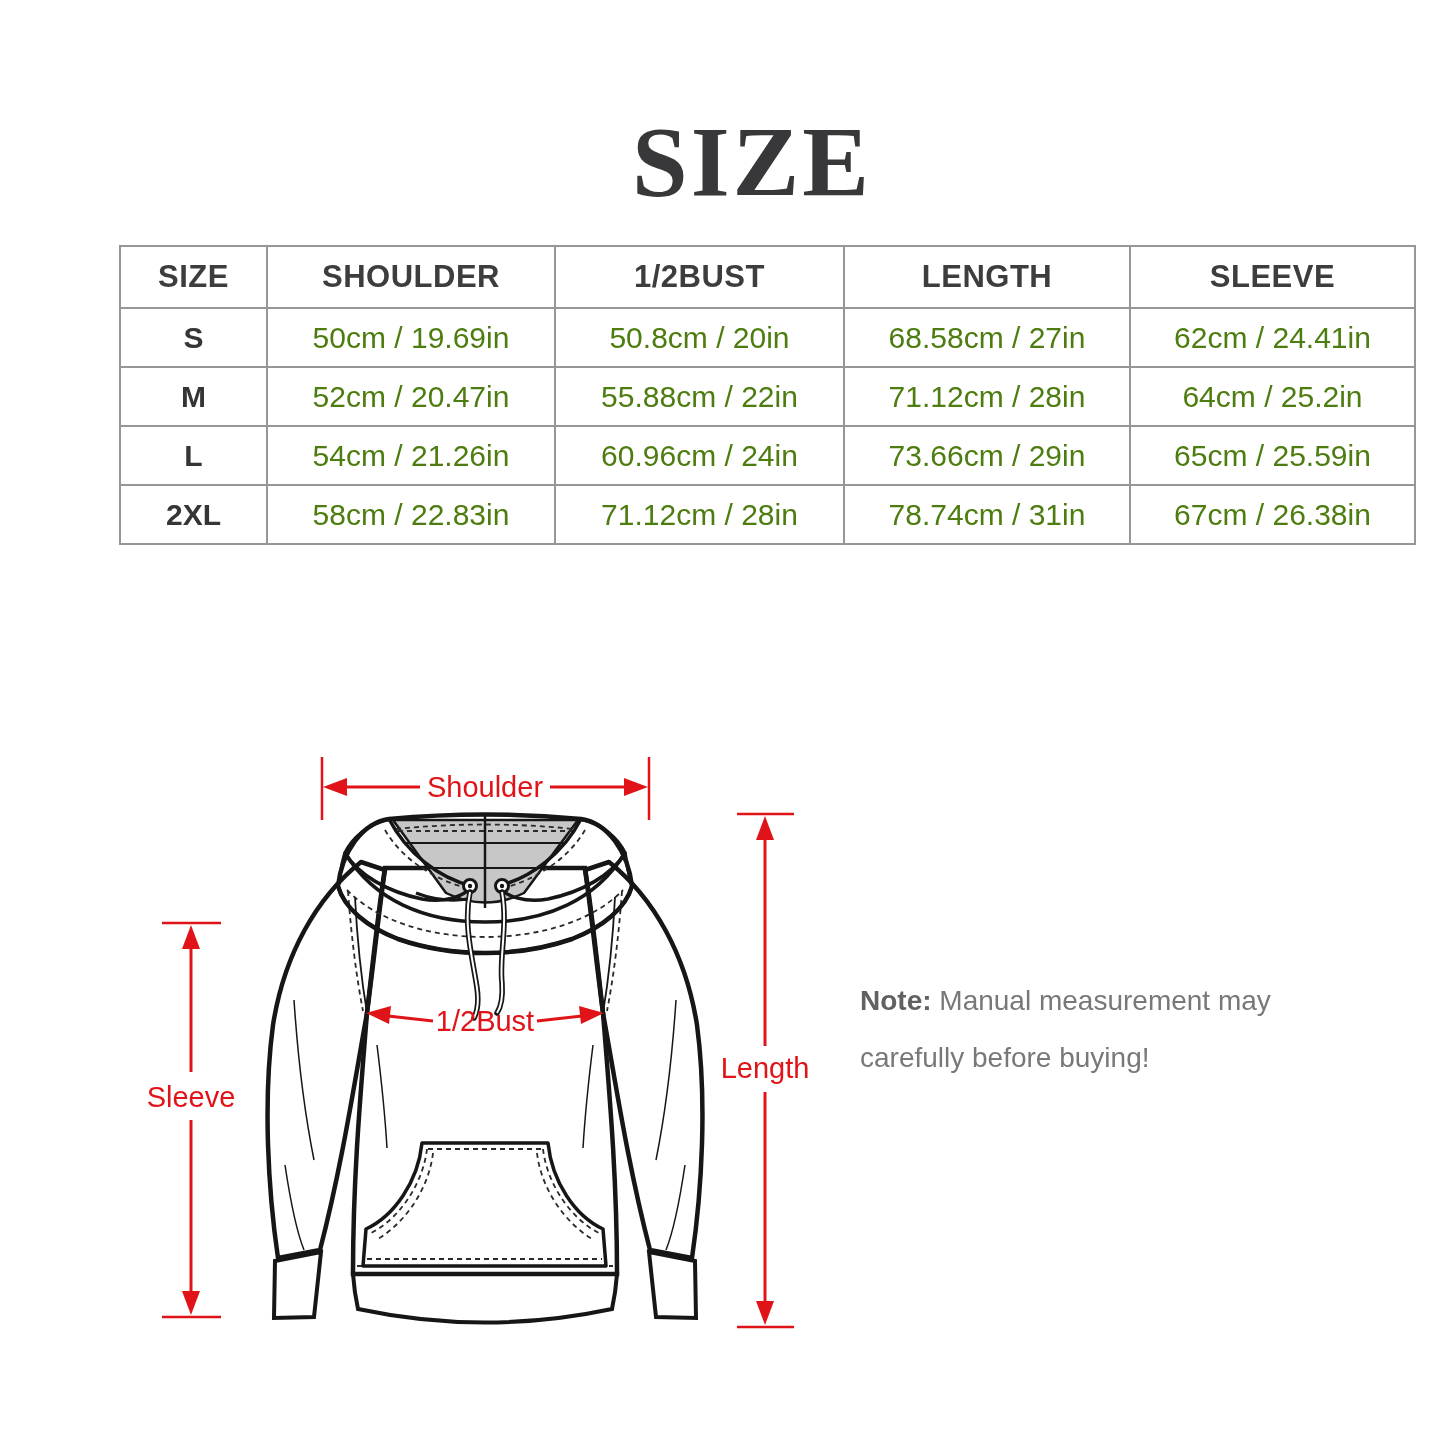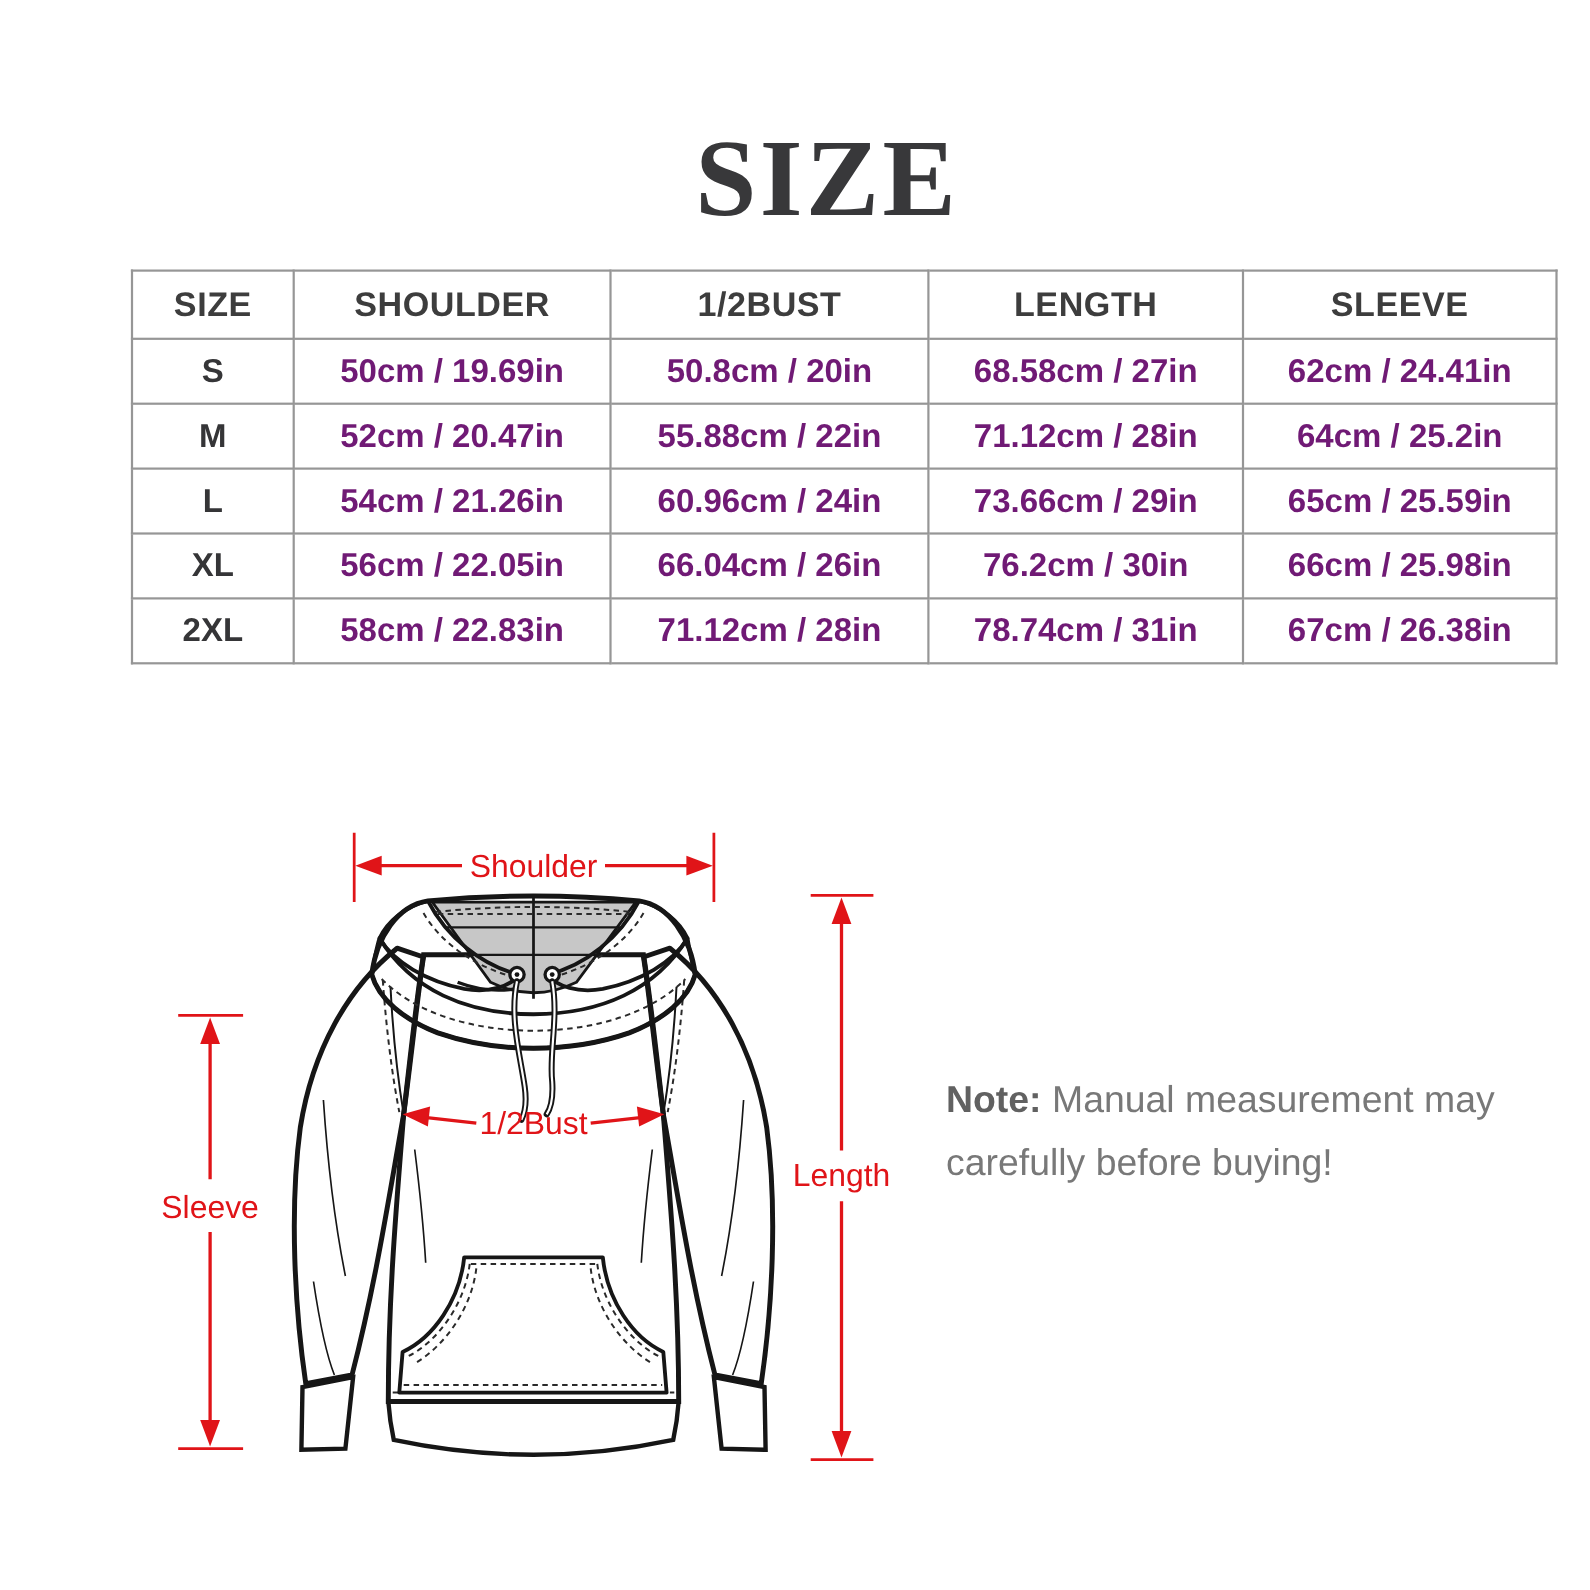--- a/index.html
+++ b/index.html
@@ -19,27 +19,27 @@
     border-collapse:collapse;table-layout:fixed;
   }
   table.size-table th,table.size-table td{
     border:2px solid #969696;text-align:center;vertical-align:middle;
     padding:0;background:#ffffff;
   }
   table.size-table th{
     height:60px;font-size:31px;font-weight:bold;color:#3d3d3d;letter-spacing:.5px;
   }
   table.size-table td{
-    height:57px;font-size:30px;color:#701a75;font-weight:bold;
+    height:57px;font-size:30px;color:#4d7c0f;font-weight:normal;
   }
   table.size-table td.size-cell{font-weight:bold;color:#353537;}
   .diagram-svg{position:absolute;left:90px;top:745px;width:710px;height:640px;}
   .note-block{
     position:absolute;left:816px;top:972px;width:545px;
-    font-size:34px;line-height:57px;color:#787878;
+    font-size:28px;line-height:57px;color:#787878;
   }
   .note-block .note-label{font-weight:bold;color:#616161;}
   .hood-line{stroke:#161616;fill:none;}
   .stitch{stroke:#2a2a2a;fill:none;stroke-width:1.8;stroke-dasharray:5 4;}
   .dim{stroke:#e01418;fill:none;}
   .dim-head{fill:#e01418;stroke:none;}
   .dim-text{fill:#e01418;font-family:"Liberation Sans","DejaVu Sans",sans-serif;font-size:29px;text-anchor:middle;}
 </style>
 </head>
 <body>
@@ -81,27 +81,20 @@
         <td>64cm / 25.2in</td>
       </tr>
       <tr>
         <td class="size-cell">L</td>
         <td>54cm / 21.26in</td>
         <td>60.96cm / 24in</td>
         <td>73.66cm / 29in</td>
         <td>65cm / 25.59in</td>
       </tr>
       <tr>
-        <td class="size-cell">XL</td>
-        <td>56cm / 22.05in</td>
-        <td>66.04cm / 26in</td>
-        <td>76.2cm / 30in</td>
-        <td>66cm / 25.98in</td>
-      </tr>
-      <tr>
         <td class="size-cell">2XL</td>
         <td>58cm / 22.83in</td>
         <td>71.12cm / 28in</td>
         <td>78.74cm / 31in</td>
         <td>67cm / 26.38in</td>
       </tr>
     </tbody>
   </table>
 
   <svg class="diagram-svg" viewBox="90 745 710 640">

